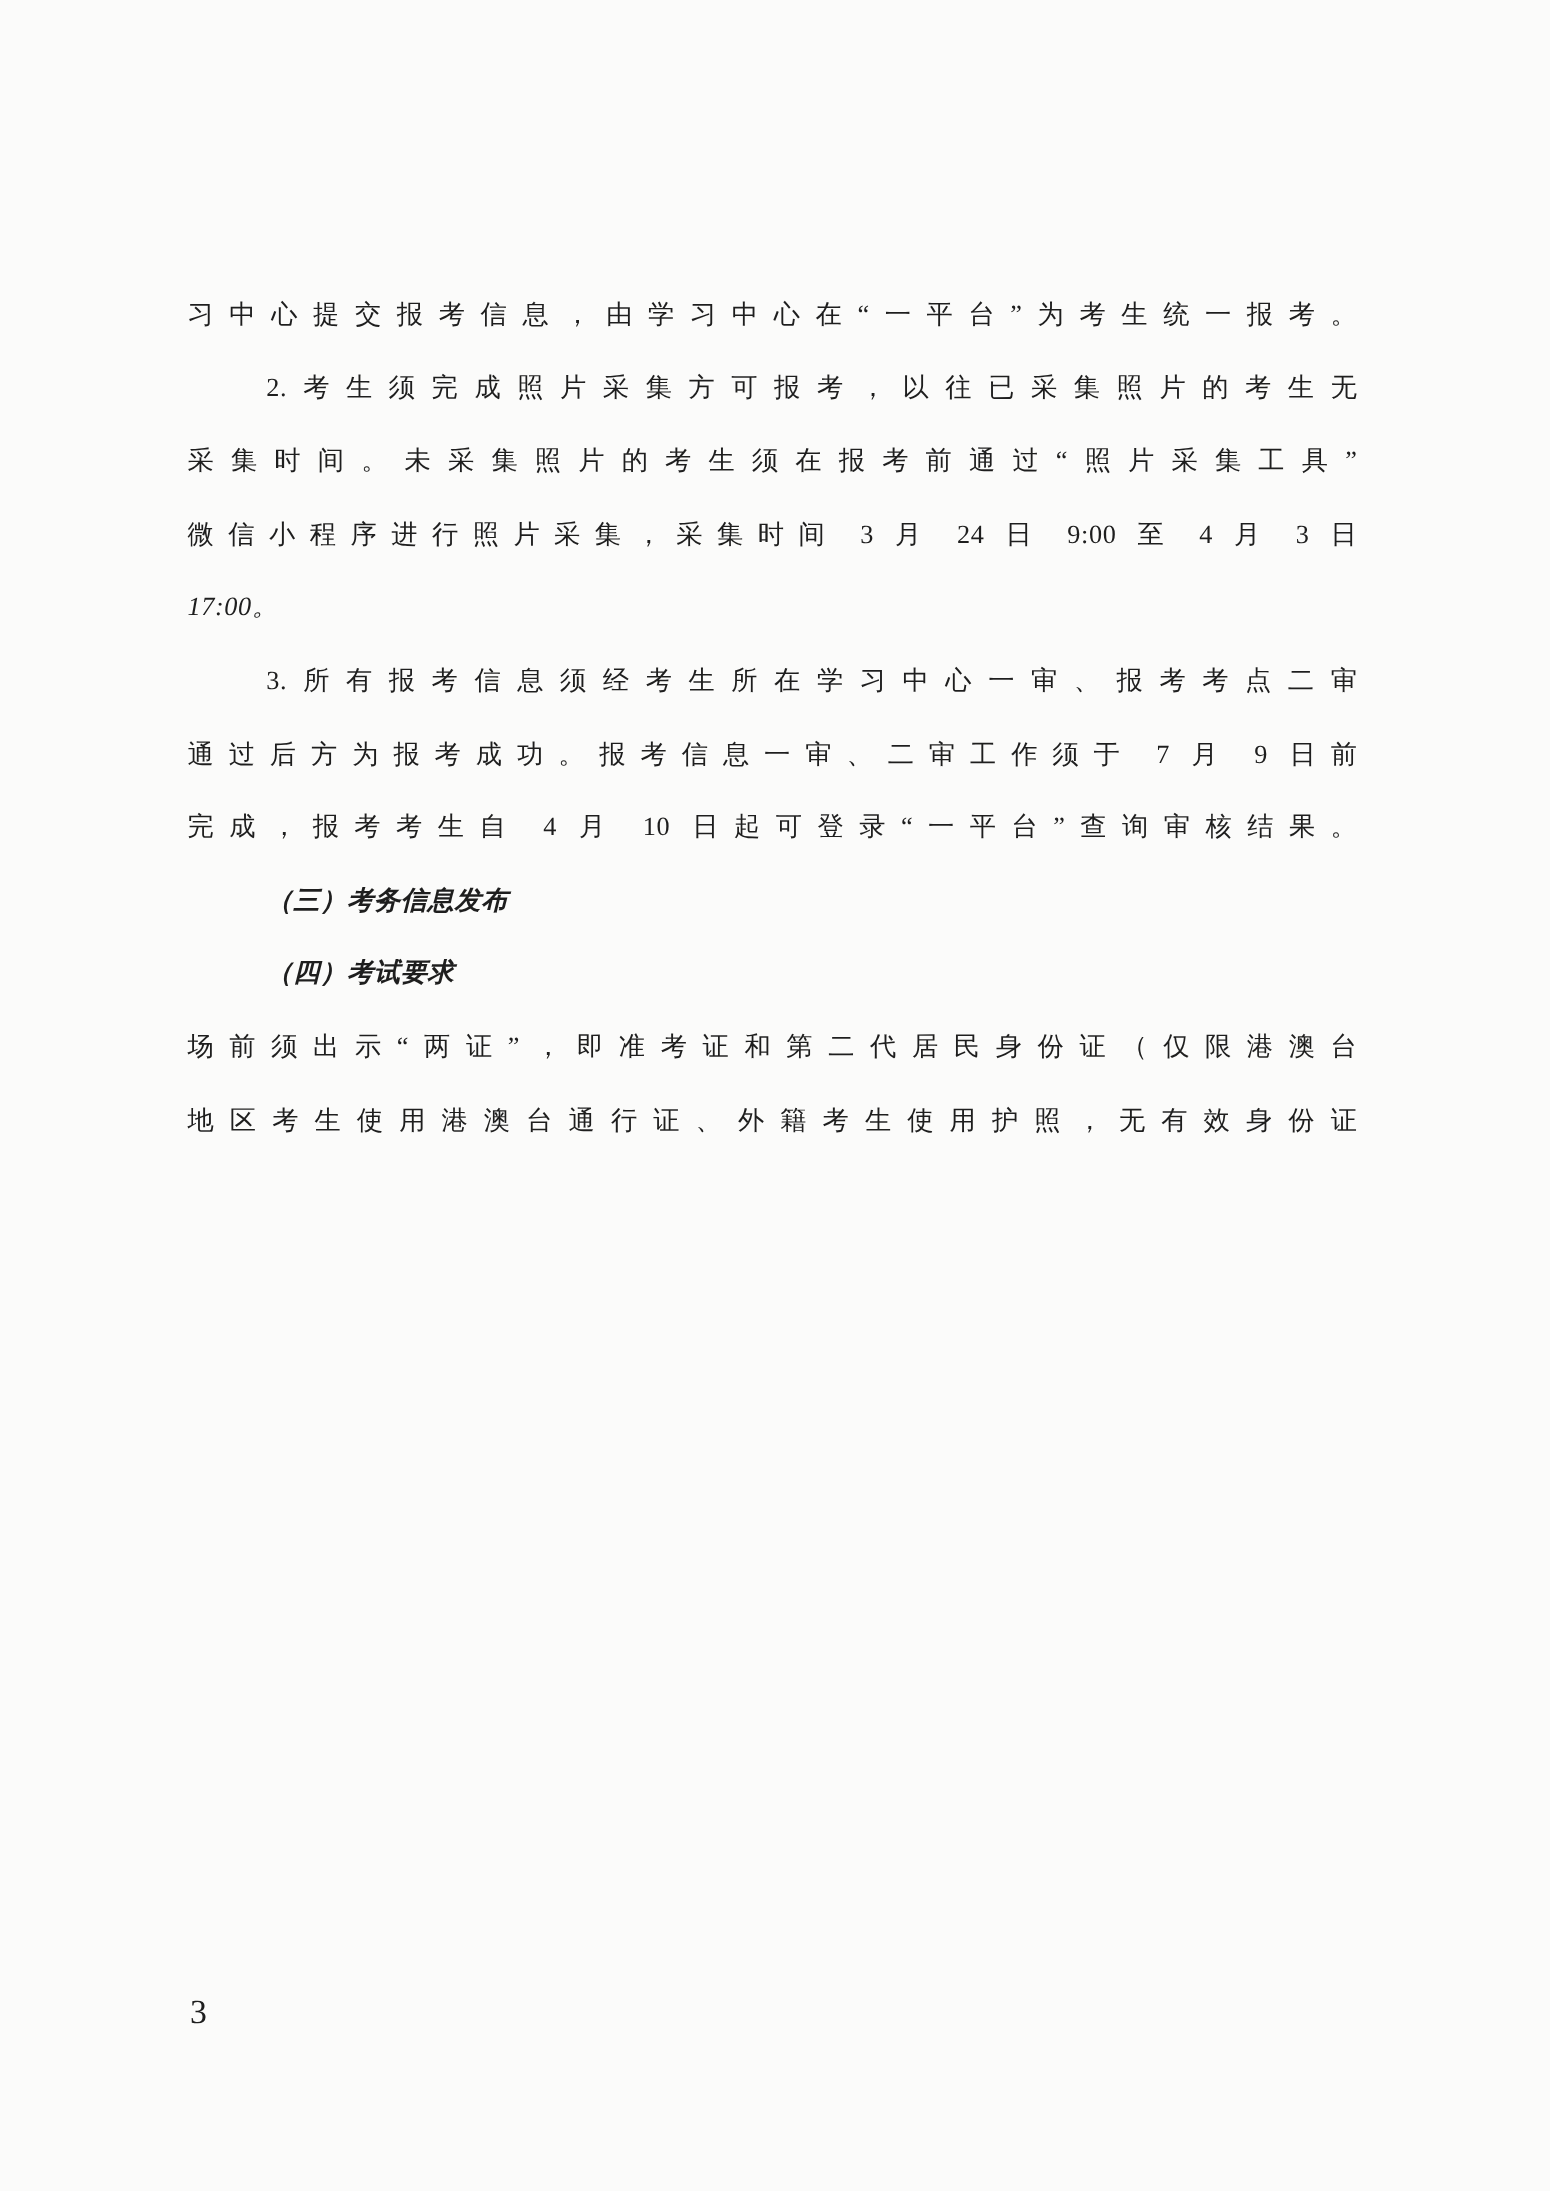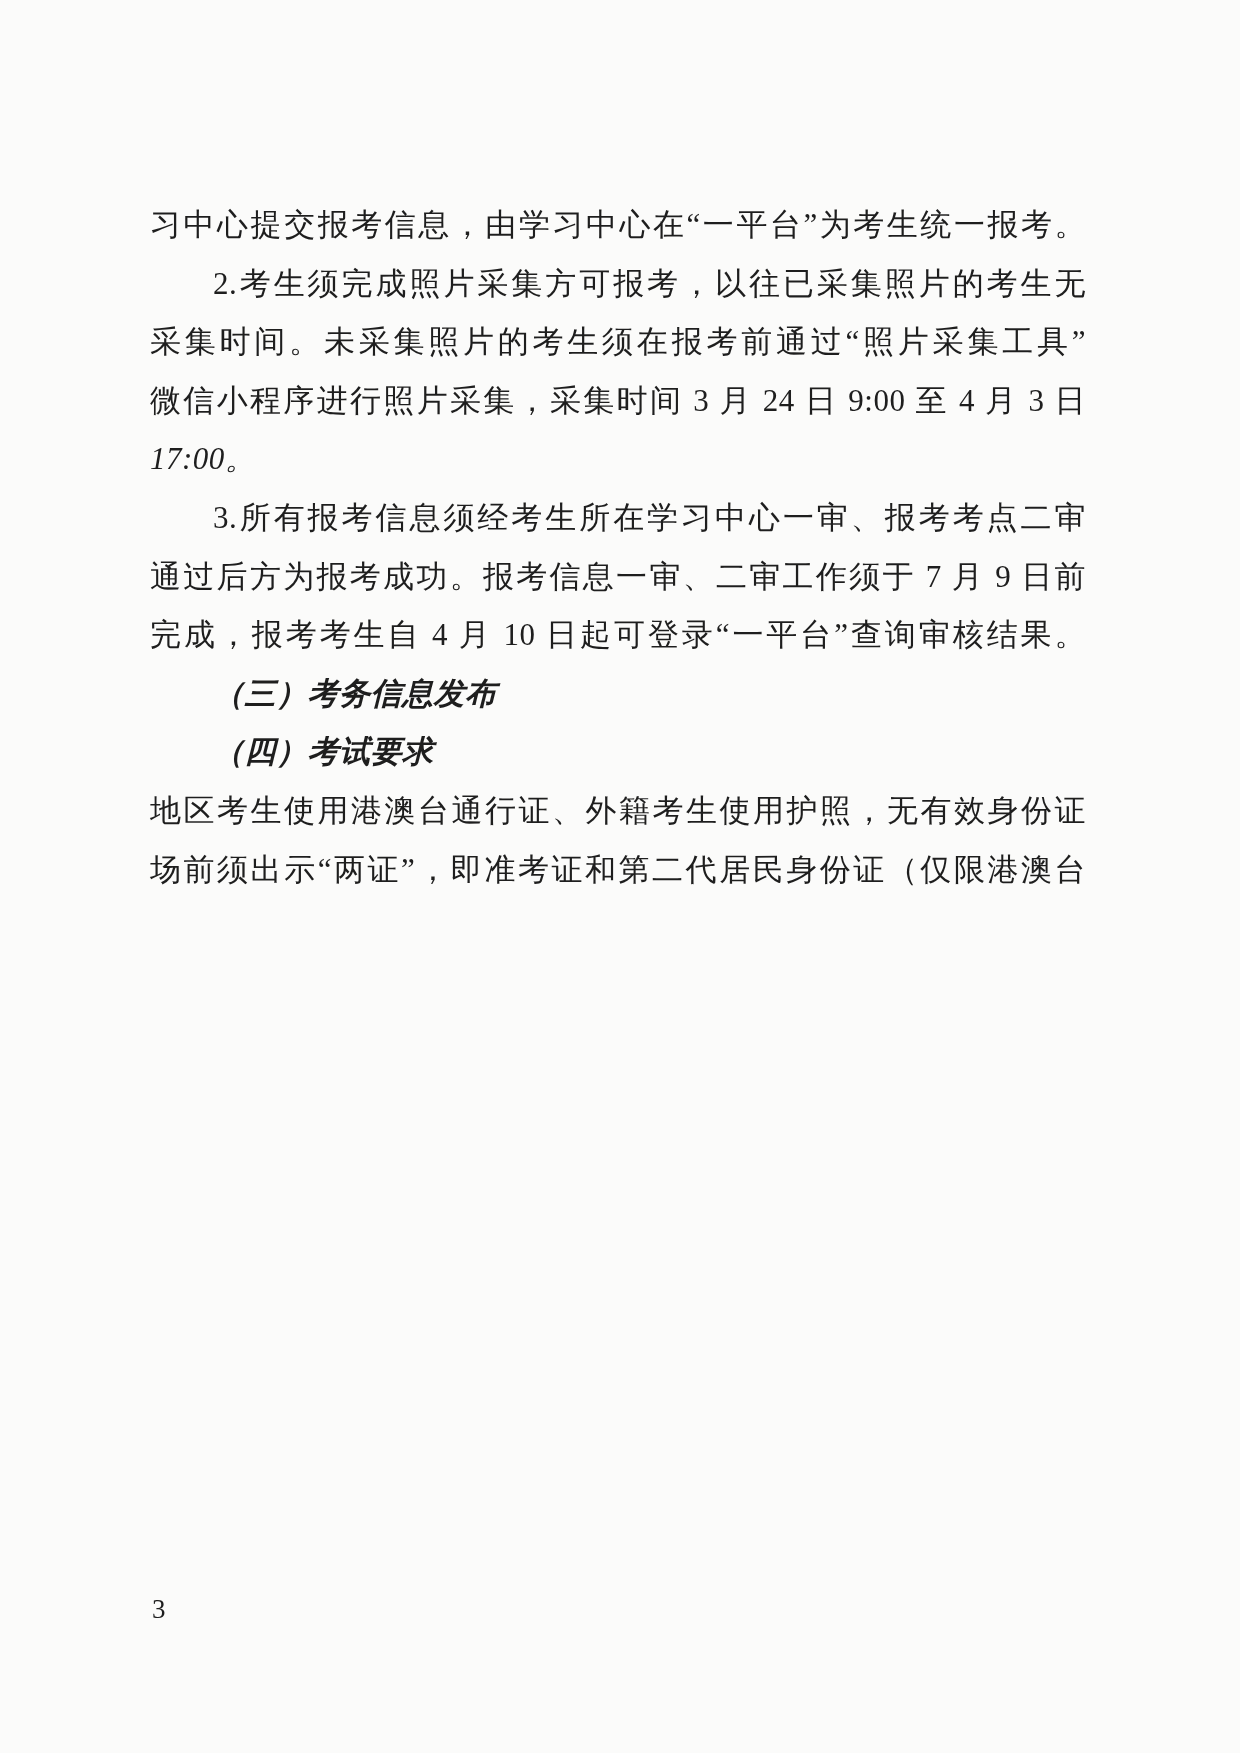--- a/index.html
+++ b/index.html
@@ -6,22 +6,22 @@
   .page{
     position:relative;
     width:1240px;height:1753px;
     background:#fbfbfa;
     font-family:"Liberation Serif","DejaVu Serif",serif;
     color:#1e1e1e;
     overflow:hidden;
   }
   .textcol{
     position:absolute;
-    left:150px;top:196px;width:936px;
-    font-size:31px;
+    left:150px;top:222px;width:936px;
+    font-size:21px;
     line-height:58.6px;
     letter-spacing:0.5px;
   }
   .line{
     min-height:58.6px;
     text-align:justify;
     text-align-last:justify;
     text-justify:inter-character;
   }
   .line.left{
@@ -65,20 +65,20 @@
       <div class="line left ind">（三）考务信息发布</div>
     </div>
 
 
 
     <div class="block heading">
       <div class="line left ind">（四）考试要求</div>
     </div>
 
     <div class="block">
+      <div class="line">场前须出示“两证”，即准考证和第二代居民身份证（仅限港澳台</div>
       <div class="line">地区考生使用港澳台通行证、外籍考生使用护照，无有效身份证</div>
-      <div class="line">场前须出示“两证”，即准考证和第二代居民身份证（仅限港澳台</div>
     </div>
 
   </div>
 
   <div class="pageno">3</div>
 </div>
 
 </body></html>

